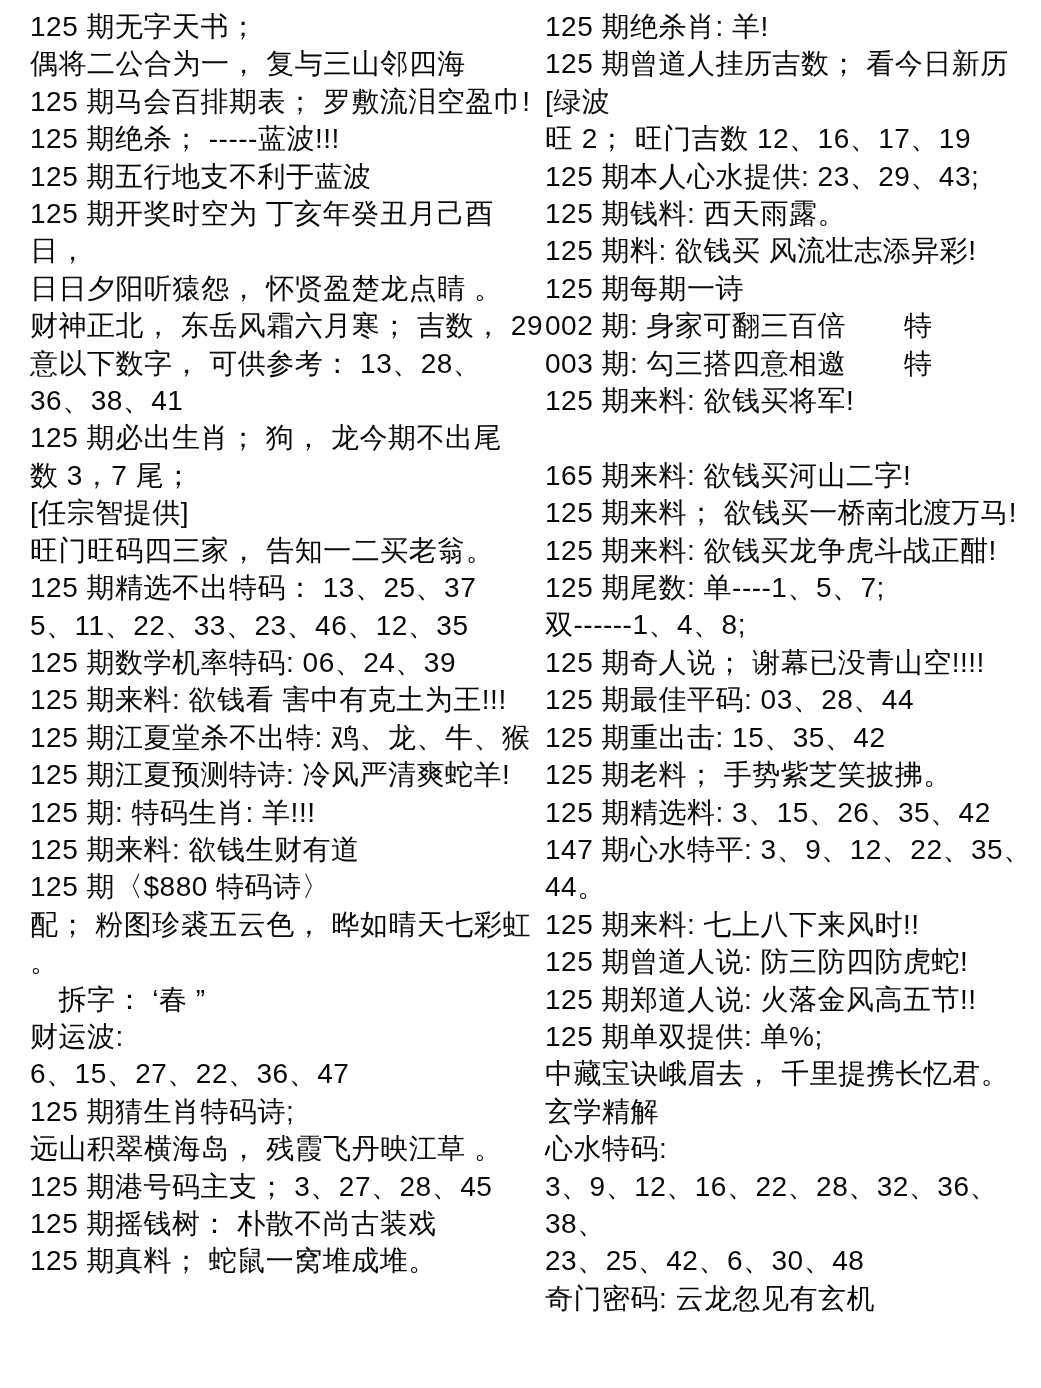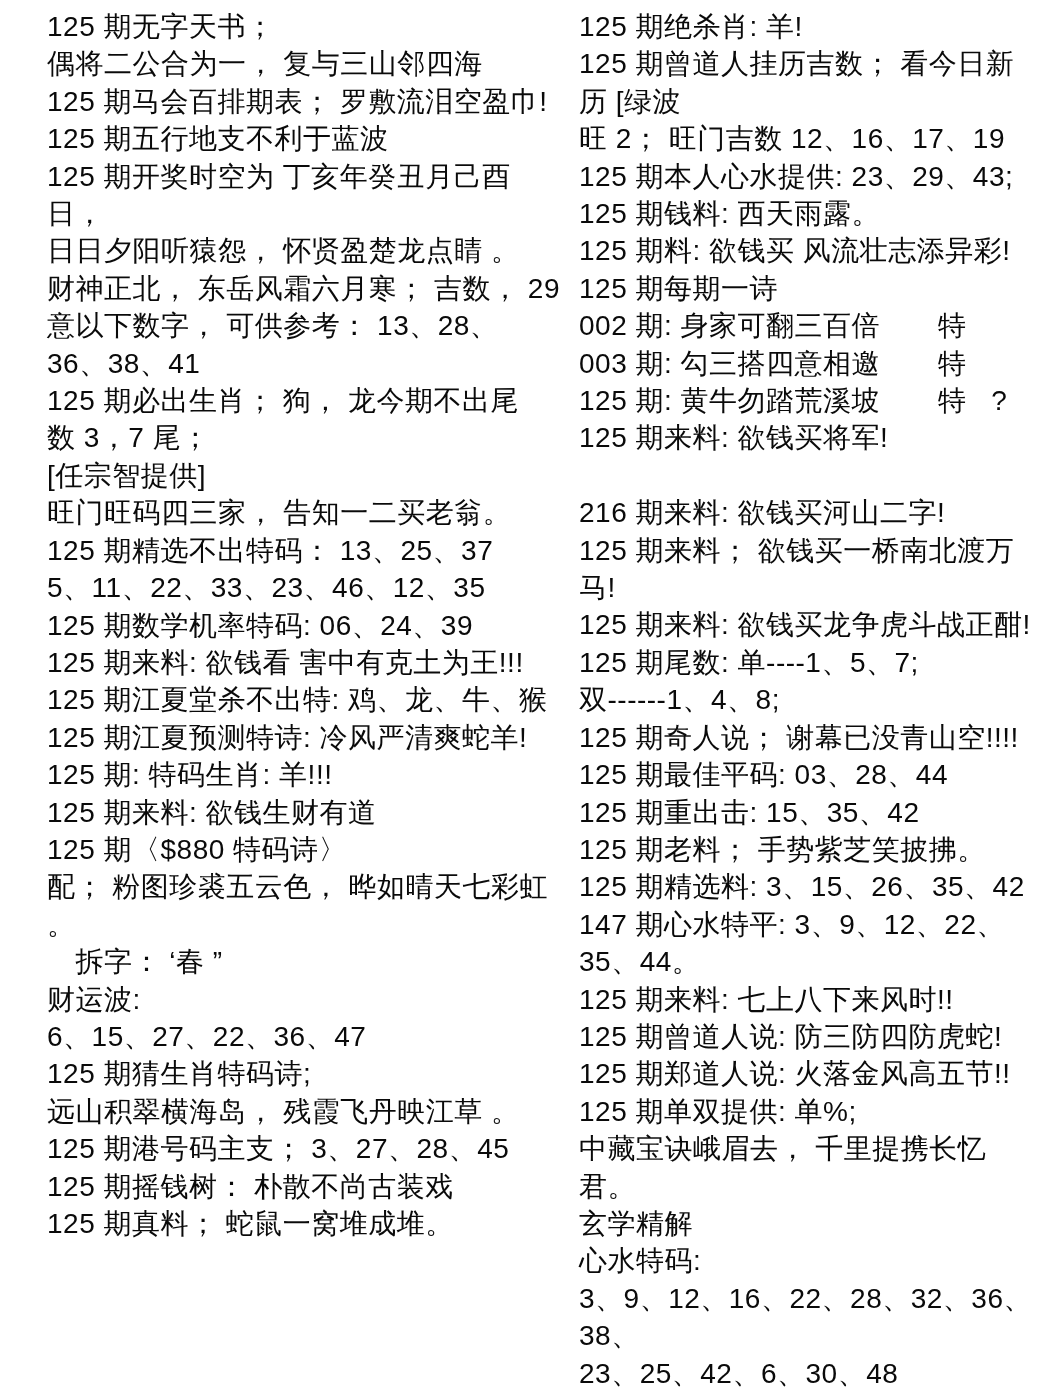--- a/index.html
+++ b/index.html
@@ -16,21 +16,20 @@
   }
   .page {
     display: flex;
     width: 1041px;
     height: 1388px;
     box-sizing: border-box;
     padding-top: 8px;
   }
   .col {
     box-sizing: border-box;
-    margin-left: 17px;
   }
   .col-left {
     width: 545px;
     padding-left: 30px;
   }
   .col-right {
     flex: 1;
     padding-left: 0px;
   }
   .line {
@@ -43,20 +42,21 @@
   }
 </style>
 </head>
 <body>
 
 <div class="page">
   <div class="col col-left">
       <div class="line">125 期无字天书；</div>
       <div class="line">偶将二公合为一， 复与三山邻四海</div>
       <div class="line">125 期马会百排期表； 罗敷流泪空盈巾!</div>
+      <div class="line">125 期绝杀； -----蓝波!!!</div>
       <div class="line">125 期五行地支不利于蓝波</div>
       <div class="line">125 期开奖时空为 丁亥年癸丑月己酉日，</div>
       <div class="line">日日夕阳听猿怨， 怀贤盈楚龙点睛 。</div>
       <div class="line">财神正北， 东岳风霜六月寒； 吉数， 29</div>
       <div class="line">意以下数字， 可供参考： 13、28、</div>
       <div class="line">36、38、41</div>
       <div class="line">125 期必出生肖； 狗， 龙今期不出尾</div>
       <div class="line">数 3，7 尾；</div>
       <div class="line">[任宗智提供]</div>
       <div class="line">旺门旺码四三家， 告知一二买老翁。</div>
@@ -82,24 +82,23 @@
   <div class="col col-right">
       <div class="line">125 期绝杀肖: 羊!</div>
       <div class="line">125 期曾道人挂历吉数； 看今日新历 [绿波</div>
       <div class="line">旺 2； 旺门吉数 12、16、17、19</div>
       <div class="line">125 期本人心水提供: 23、29、43;</div>
       <div class="line">125 期钱料: 西天雨露。</div>
       <div class="line">125 期料: 欲钱买 风流壮志添异彩!</div>
       <div class="line">125 期每期一诗</div>
       <div class="line">002 期: 身家可翻三百倍       特</div>
       <div class="line">003 期: 勾三搭四意相邀       特</div>
-      <div class="line">125 期: 黄牛勿踏荒溪坡       特   ?</div>
       <div class="line">125 期来料: 欲钱买将军!</div>
       <div class="line"></div>
-      <div class="line">216 期来料: 欲钱买河山二字!</div>
+      <div class="line">165 期来料: 欲钱买河山二字!</div>
       <div class="line">125 期来料； 欲钱买一桥南北渡万马!</div>
       <div class="line">125 期来料: 欲钱买龙争虎斗战正酣!</div>
       <div class="line">125 期尾数: 单----1、5、7;</div>
       <div class="line">双------1、4、8;</div>
       <div class="line">125 期奇人说； 谢幕已没青山空!!!!</div>
       <div class="line">125 期最佳平码: 03、28、44</div>
       <div class="line">125 期重出击: 15、35、42</div>
       <div class="line">125 期老料； 手势紫芝笑披拂。</div>
       <div class="line">125 期精选料: 3、15、26、35、42</div>
       <div class="line">147 期心水特平: 3、9、12、22、35、44。</div>

